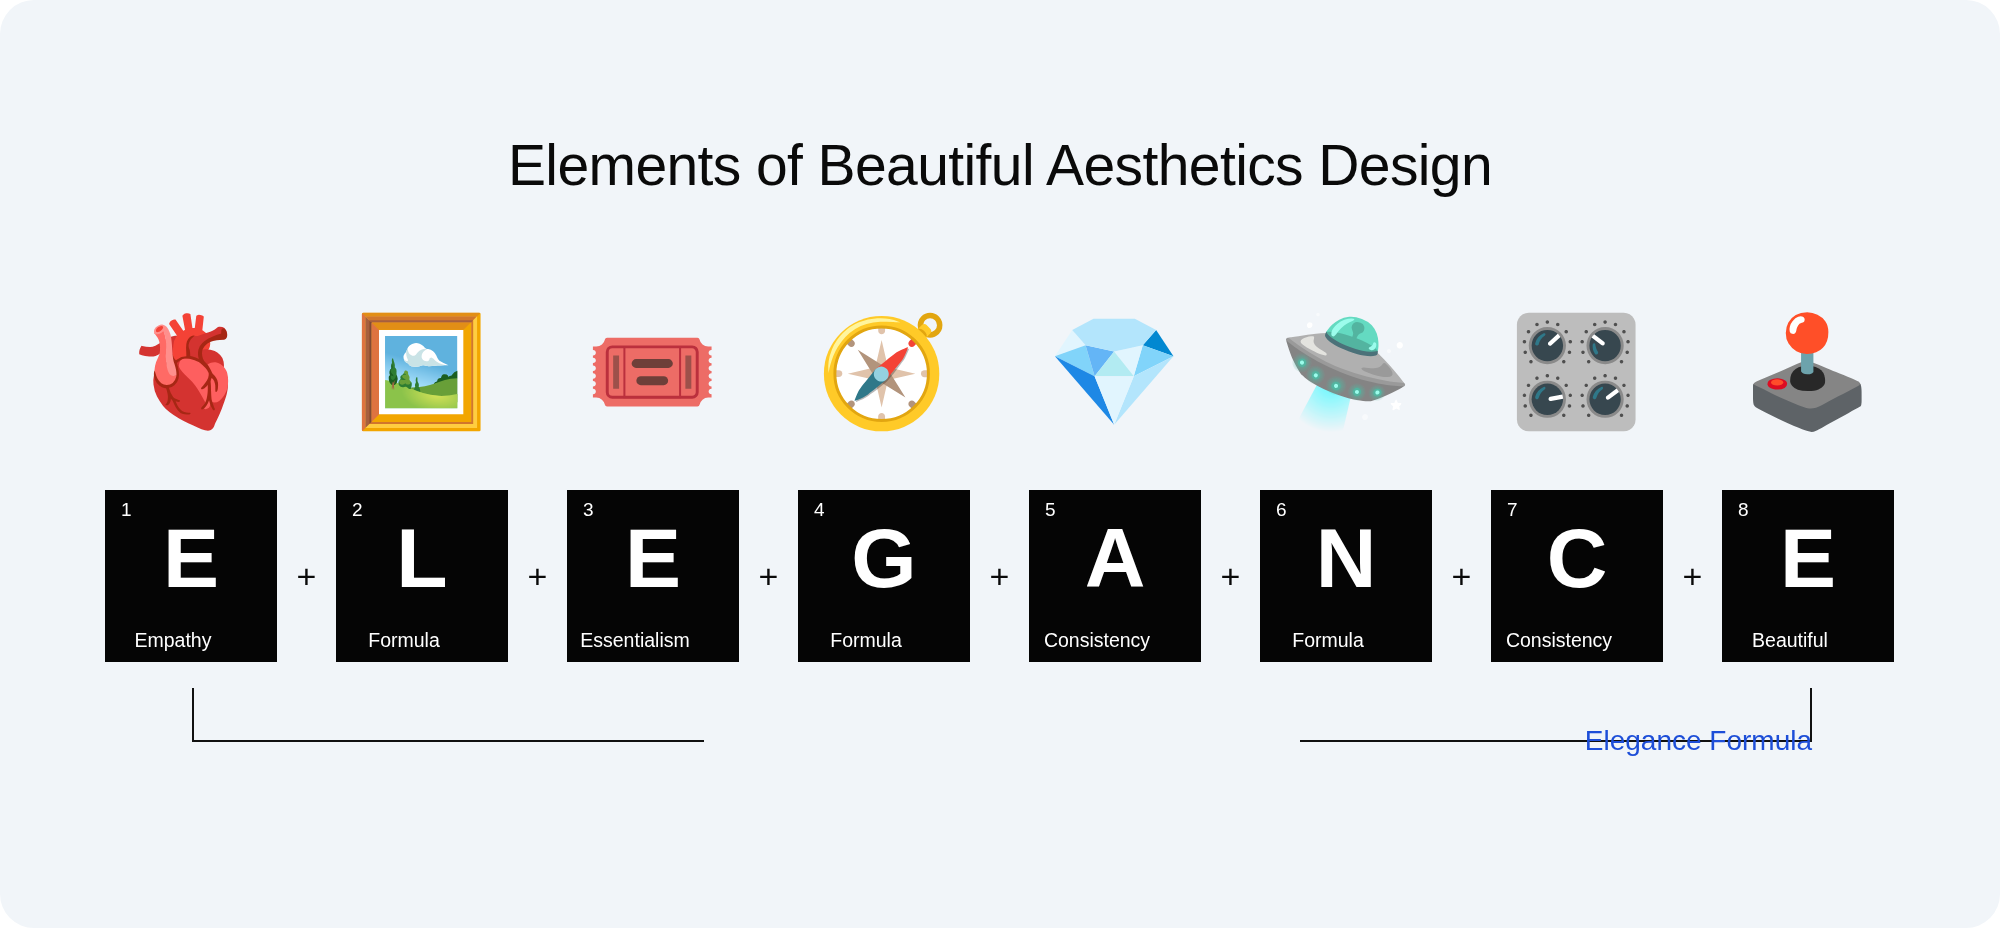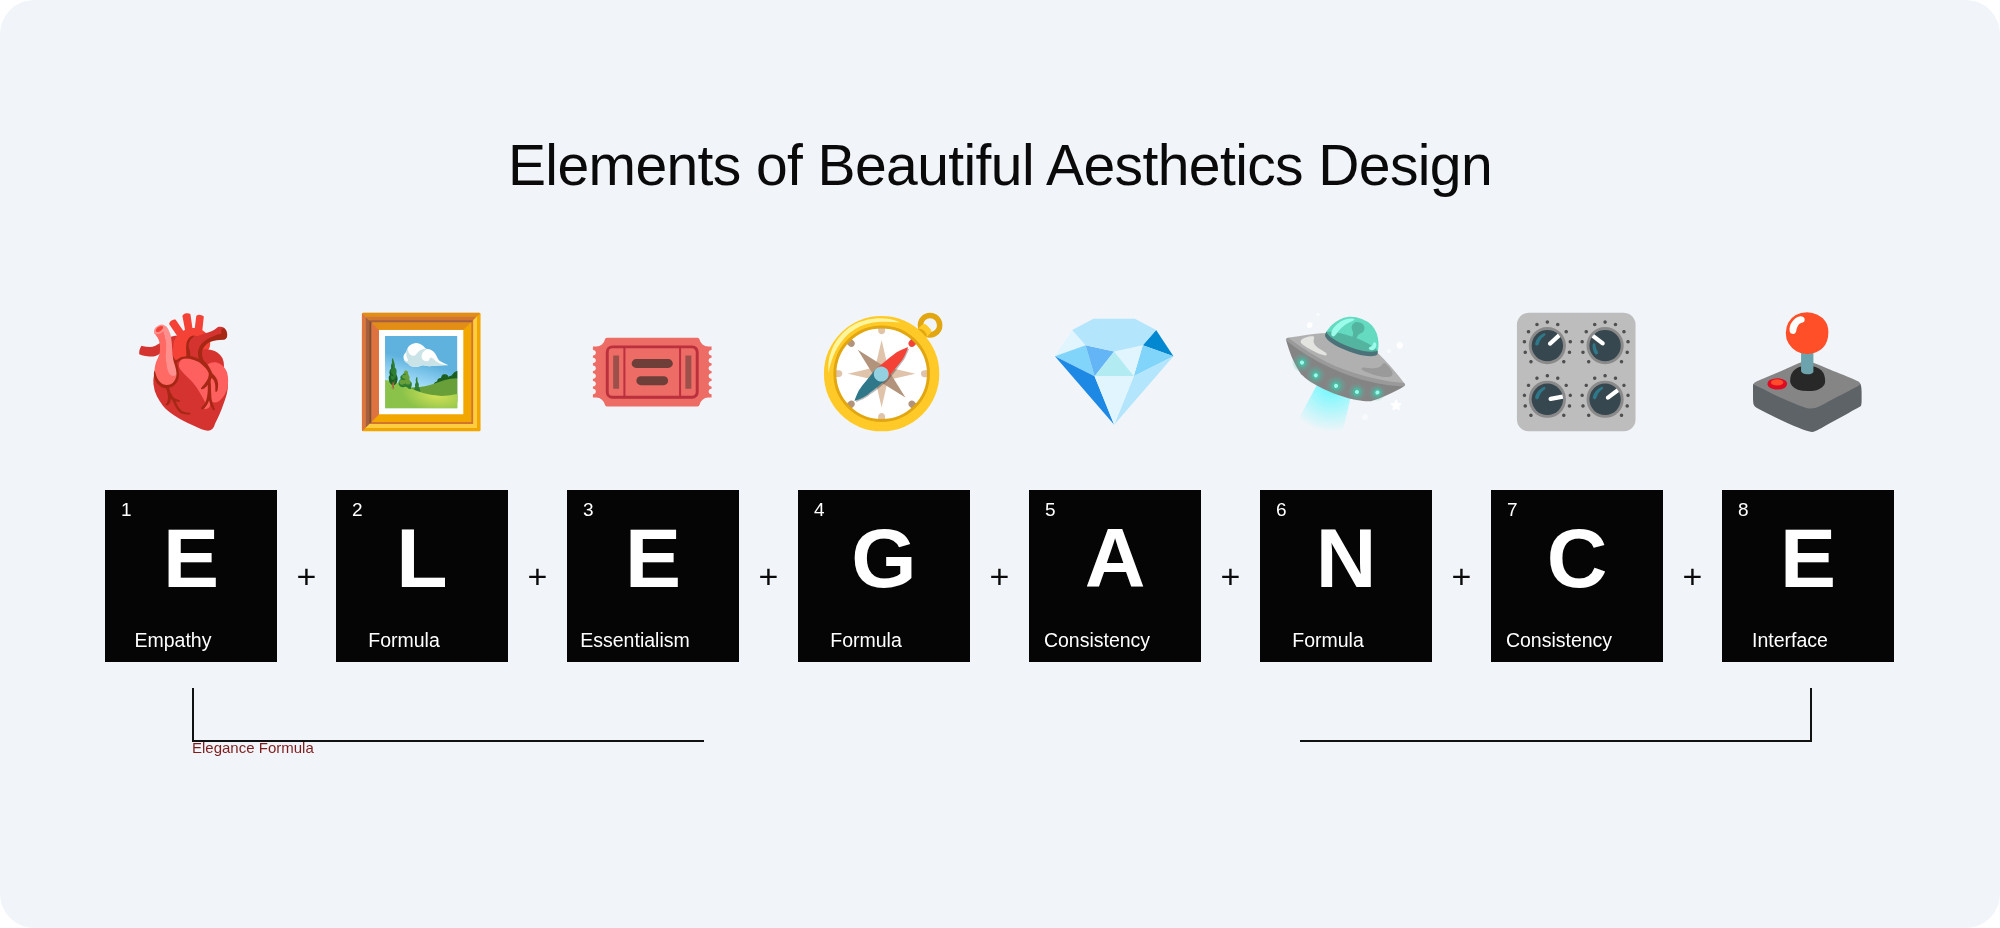--- a/index.html
+++ b/index.html
@@ -148,24 +148,24 @@
     height: 2px;
     background: #111111;
   }
   #bracket .b-bot-l { left: 0; width: 512px; }
   #bracket .b-bot-r { right: 0; width: 512px; }
   #bracket-label {
     position: absolute;
     left: 0;
     width: 1620px;
     bottom: -13px;
-    text-align: left;
-    font-size: 15px;
-    font-weight: 400;
-    color: #7f1d1d;
+    text-align: right;
+    font-size: 28px;
+    font-weight: 400;
+    color: #1d4ed8;
     line-height: 1;
     white-space: nowrap;
   }
 </style>
 </head>
 <body>
 
 <div id="card">
 
   <div id="title">Elements of Beautiful Aesthetics Design</div>
@@ -243,21 +243,21 @@
       <div class="plus">+</div>
       <div class="tile">
         <div class="tile-num">7</div>
         <div class="tile-letter">C</div>
         <div class="tile-word">Consistency</div>
       </div>
       <div class="plus">+</div>
       <div class="tile">
         <div class="tile-num">8</div>
         <div class="tile-letter">E</div>
-        <div class="tile-word">Interface</div>
+        <div class="tile-word">Beautiful</div>
       </div>
     </div>
 
   <div id="bracket">
     <div class="b-left"></div>
     <div class="b-right"></div>
     <div class="b-bot-l"></div>
     <div class="b-bot-r"></div>
     <div id="bracket-label">Elegance Formula</div>
   </div>

